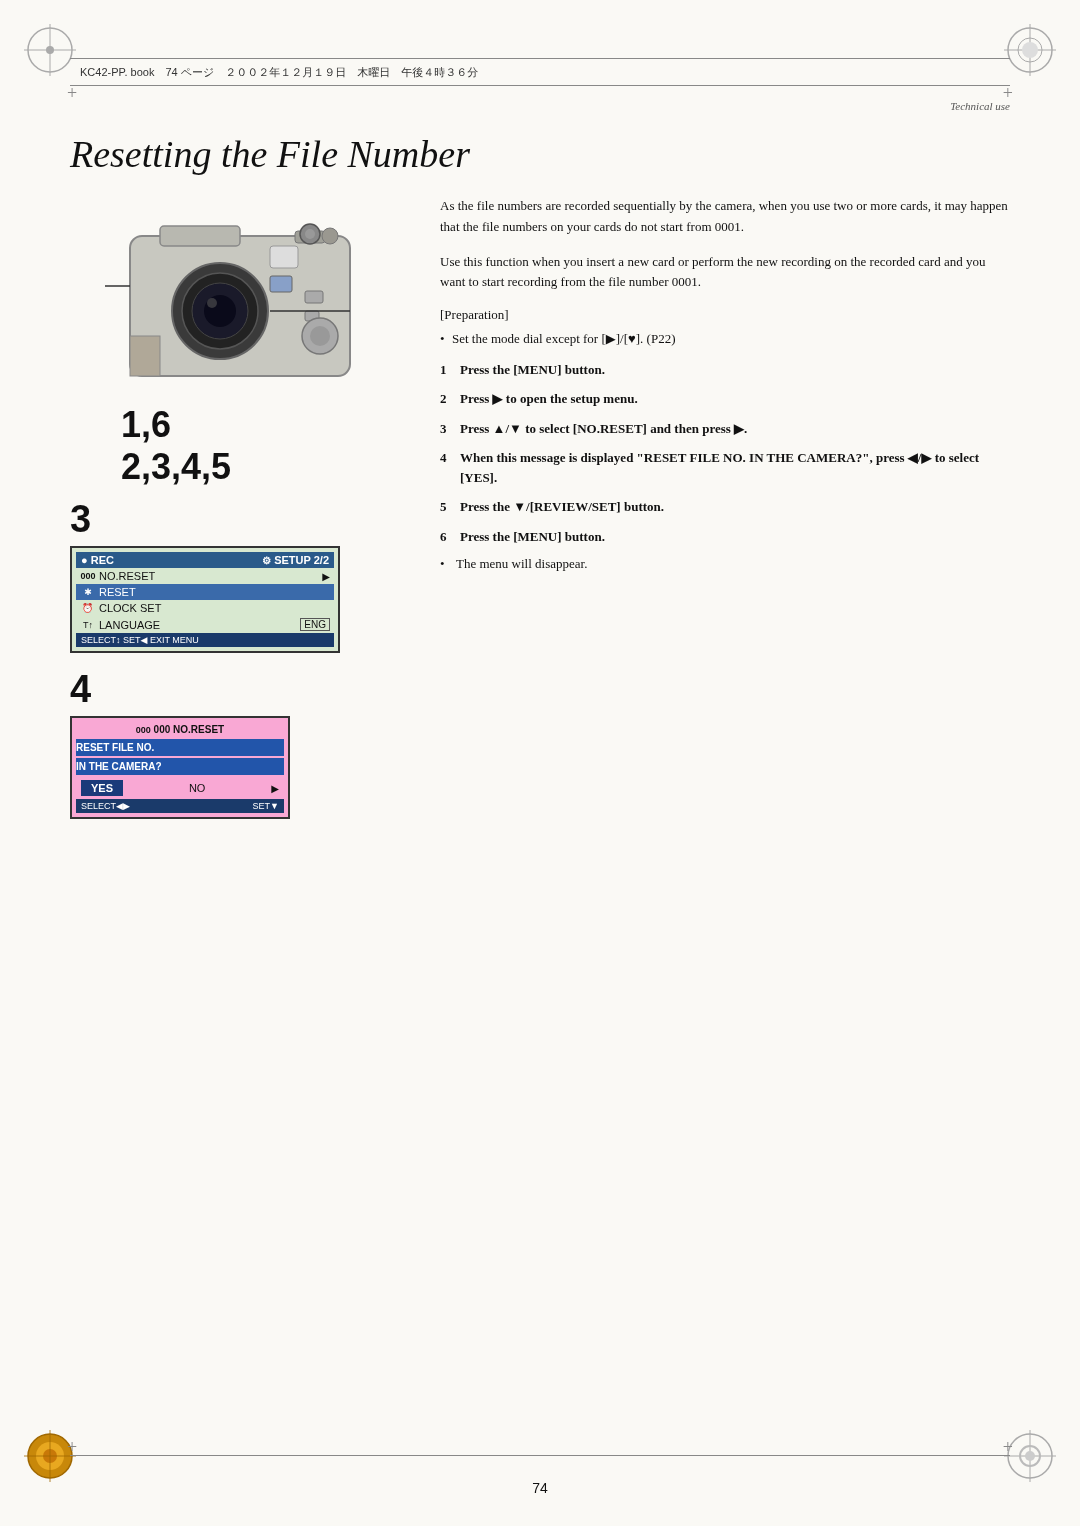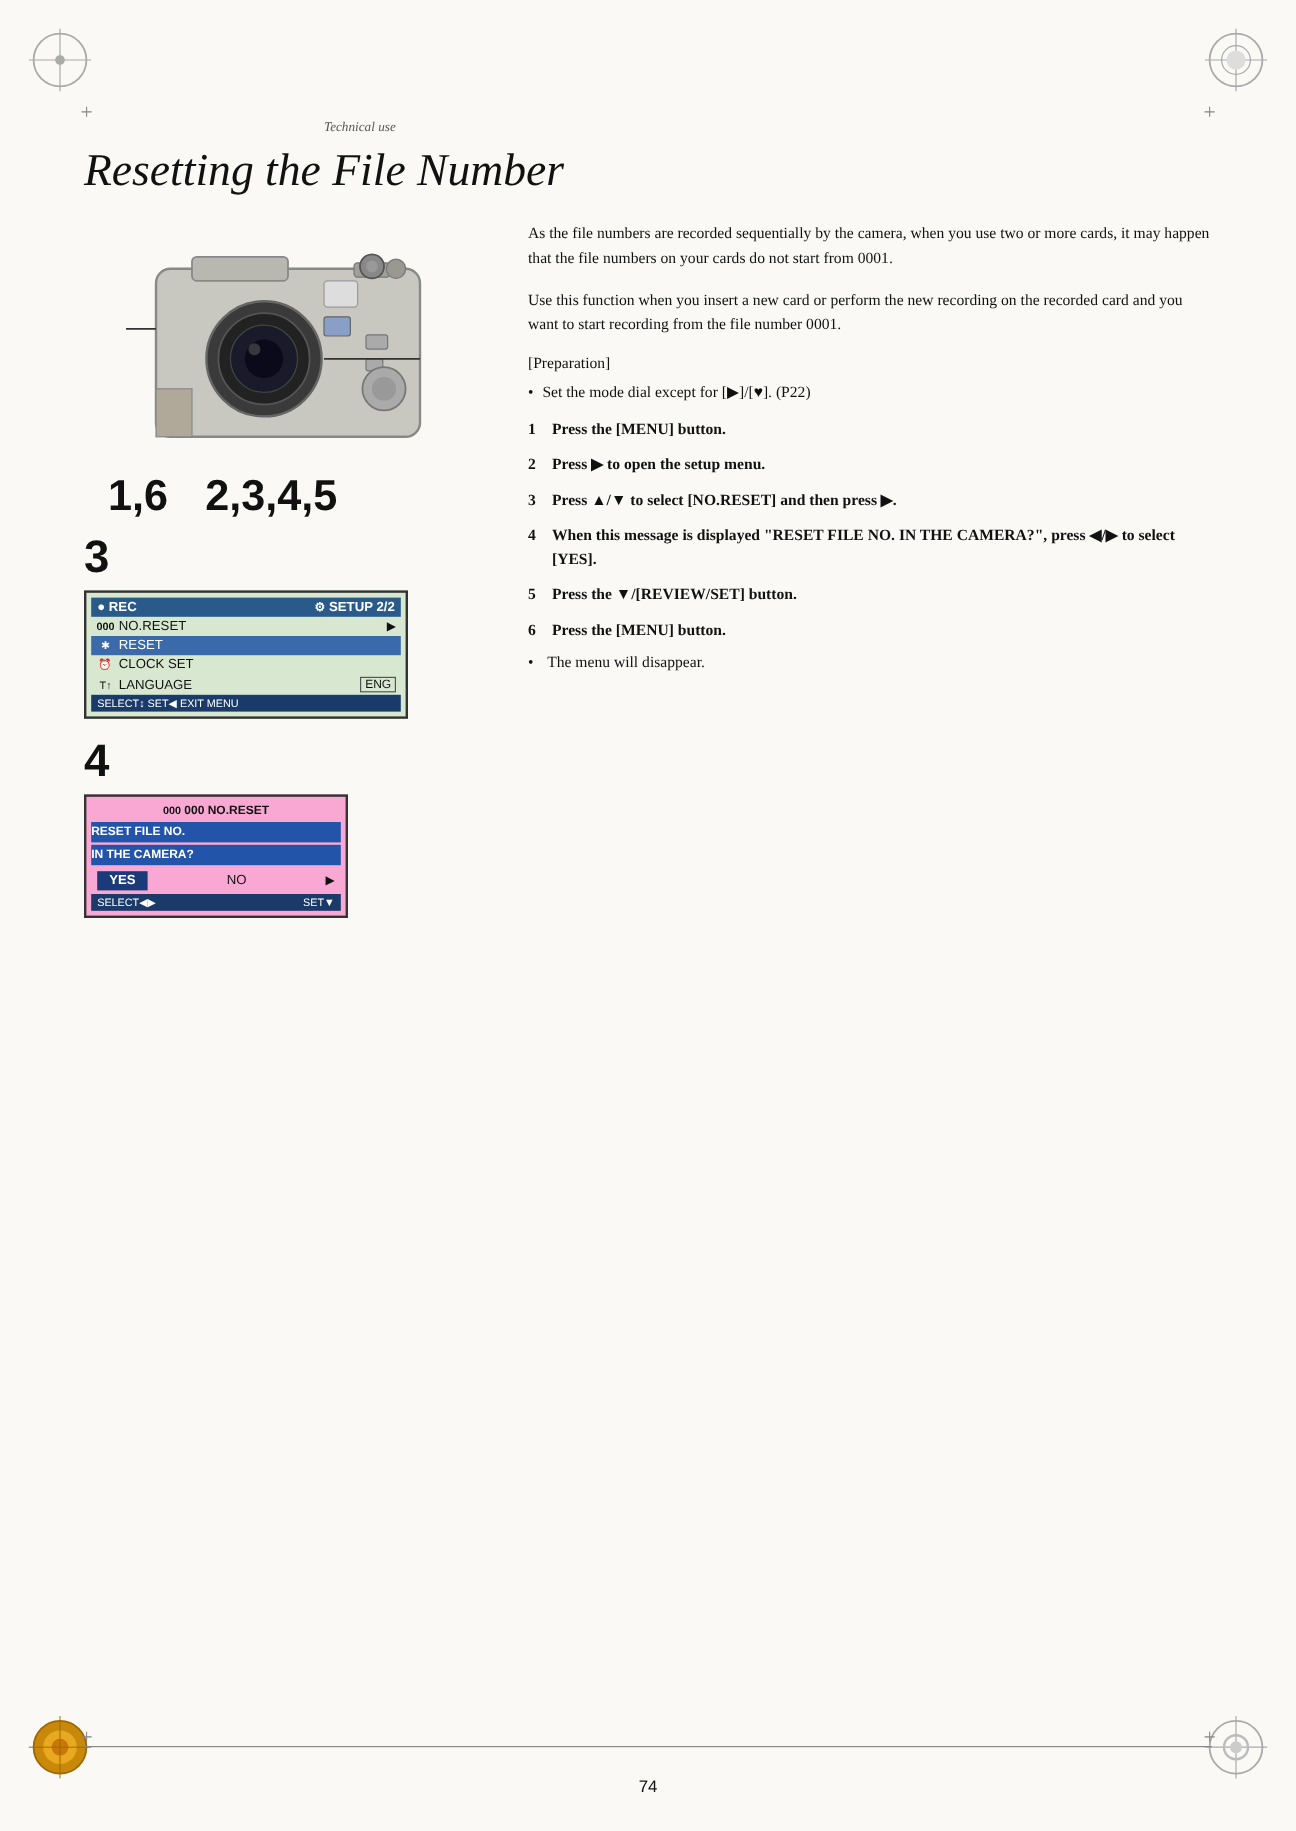--- a/index.html
+++ b/index.html
@@ -56,25 +56,25 @@
     .main-content {
       position: absolute;
       top: 100px;
       left: 70px;
       right: 70px;
       bottom: 80px;
     }
 
     
     .technical-use {
-      text-align: left;
+      text-align: right;
       font-size: 11px;
       font-style: italic;
       color: #555;
-      margin-bottom: 8px;
+      margin-bottom: 20px;
       margin-left: 200px;
     }
 
     
     .page-title {
       font-size: 38px;
       font-style: italic;
       font-weight: normal;
       color: #111;
       margin-bottom: 20px;
@@ -317,20 +317,21 @@
       margin-bottom: 5px;
     }
 
     
     .diagram-labels {
       display: flex;
       align-items: baseline;
       gap: 0;
       margin-bottom: 10px;
       margin-left: 20px;
+      flex-direction: column;
     }
     .diag-lbl-left {
       font-size: 36px;
       font-weight: bold;
       font-family: Arial, sans-serif;
       color: #111;
     }
     .diag-lbl-right {
       font-size: 36px;
       font-weight: bold;
@@ -381,20 +382,23 @@
       <circle cx="30" cy="30" r="10" fill="none" stroke="#bbb" stroke-width="2"></circle>
       <circle cx="30" cy="30" r="5" fill="#ccc"></circle>
     </svg>
   </div>
 
   <span class="cross-mark" style="top:83px; left:67px;">+</span>
   <span class="cross-mark" style="top:83px; right:67px;">+</span>
   <span class="cross-mark" style="bottom:68px; left:67px;">+</span>
   <span class="cross-mark" style="bottom:68px; right:67px;">+</span>
 
+  <div class="header-bar">
+    <span class="header-bar-text">KC42-PP. book　74 ページ　２００２年１２月１９日　木曜日　午後４時３６分</span>
+  </div>
 
   <div class="h-divider-bottom"></div>
 
   <div class="main-content">
 
     <div class="technical-use">Technical use</div>
     <h1 class="page-title">Resetting the File Number</h1>
 
     <div class="two-col">
 

